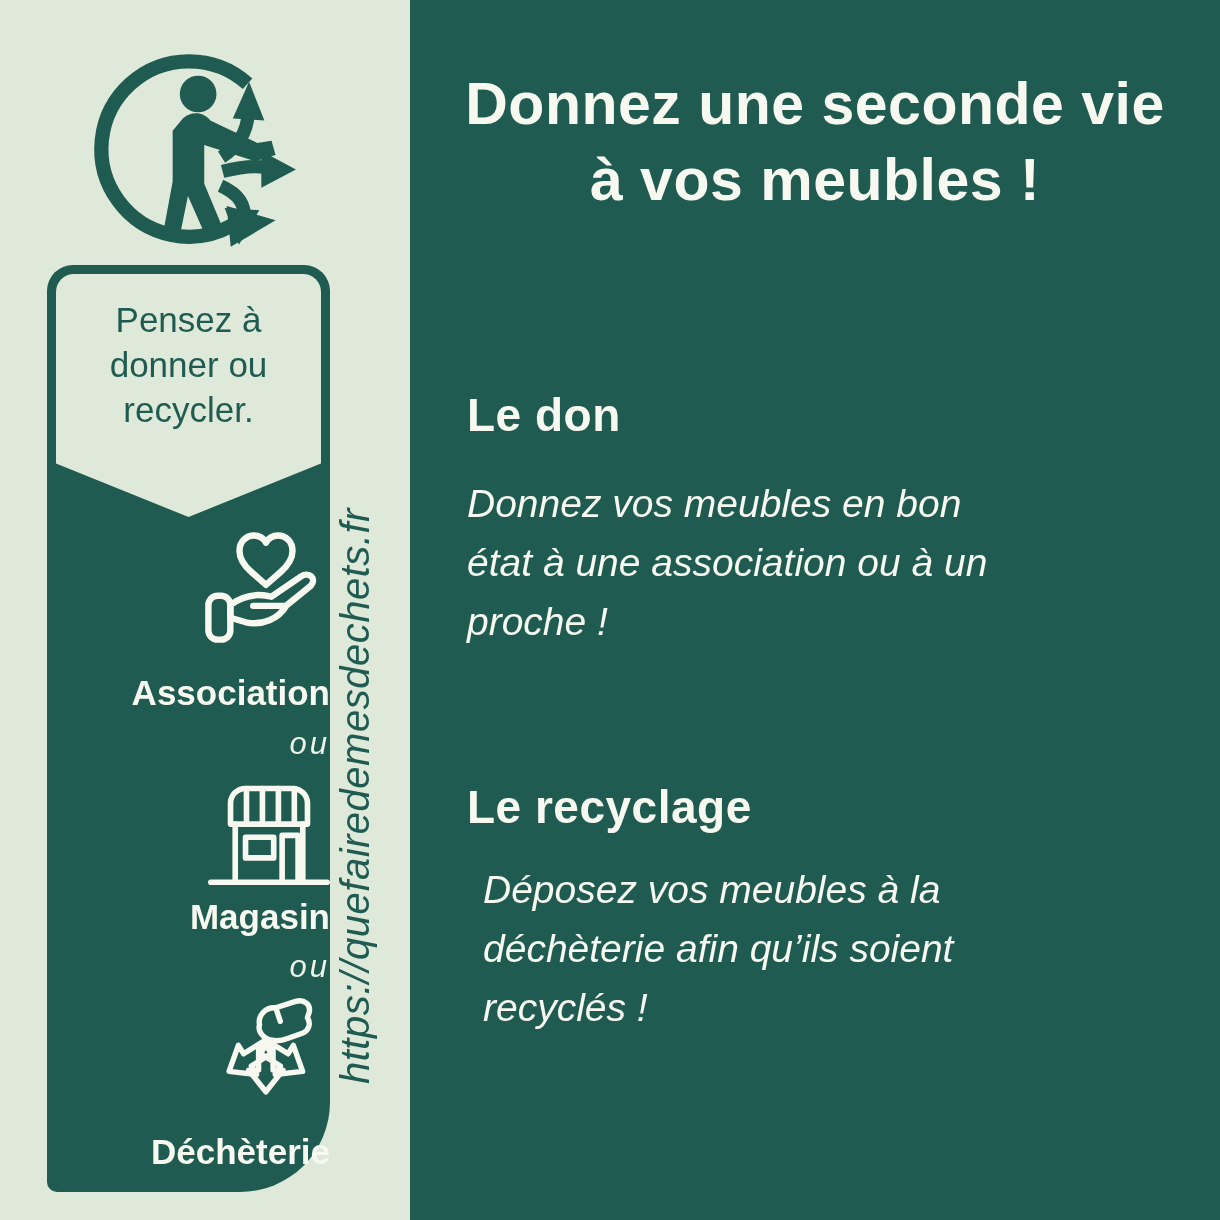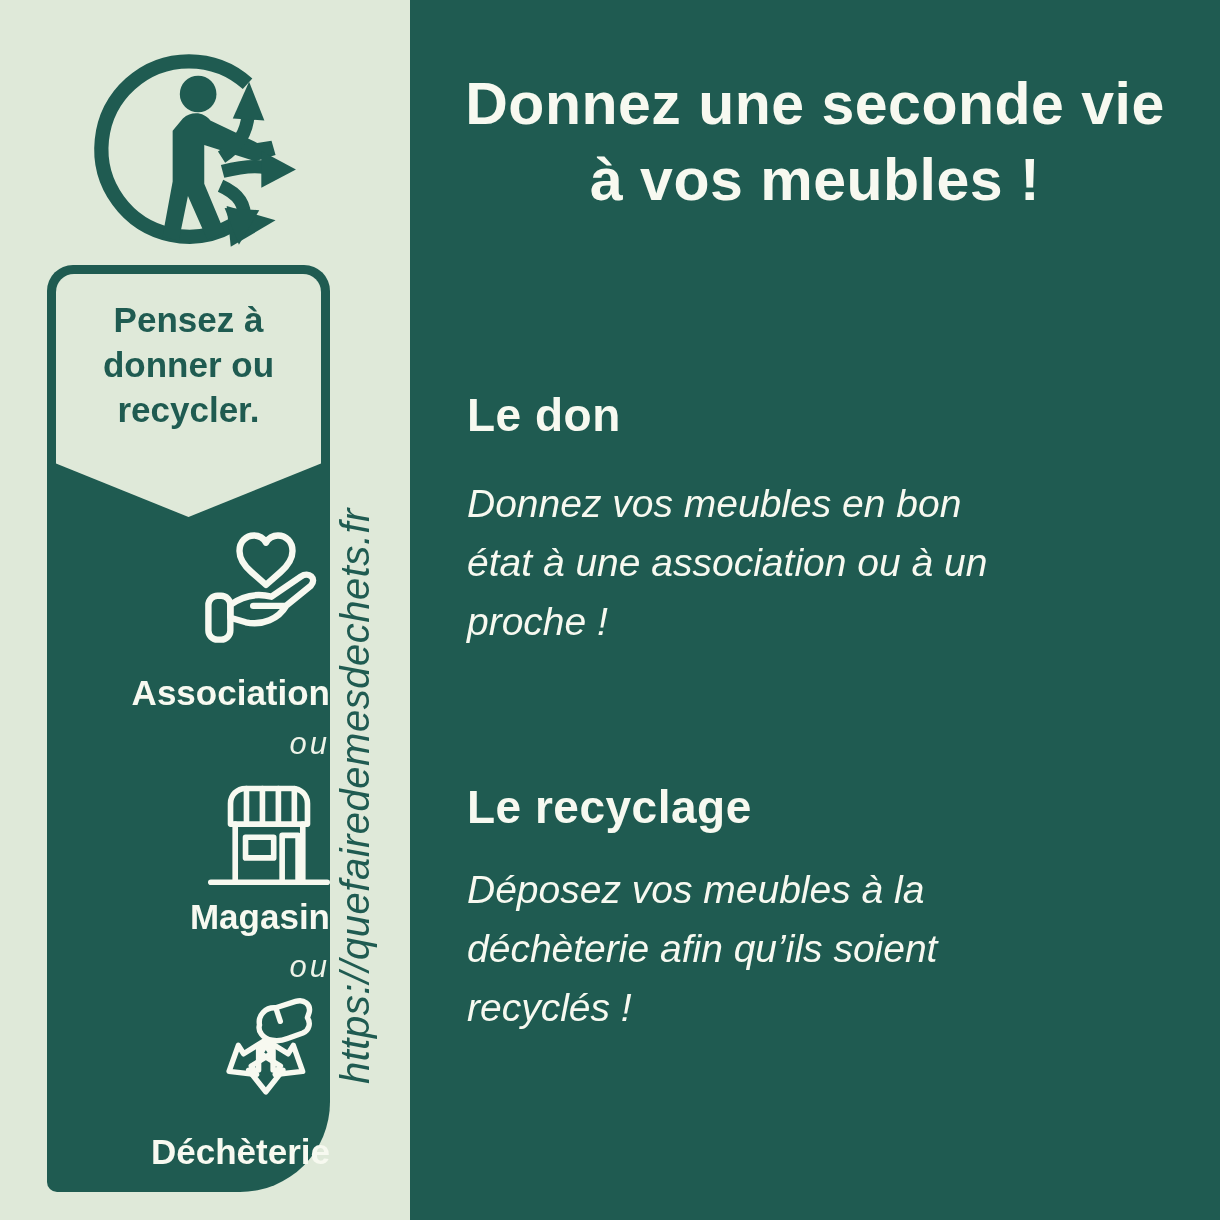--- a/index.html
+++ b/index.html
@@ -14,32 +14,32 @@
   
   .right-panel{position:absolute;left:410px;top:0;width:810px;height:1220px;background:var(--dark);}
   .title{position:absolute;top:66px;left:0;width:100%;text-align:center;
          font-size:59px;font-weight:bold;line-height:76px;color:var(--white);white-space:pre-line;letter-spacing:0.5px;}
   .sec-h{position:absolute;left:57px;font-size:46px;font-weight:bold;color:var(--white);letter-spacing:0.5px;}
   .sec-p{position:absolute;left:57px;width:715px;font-size:39px;font-style:italic;
          line-height:59px;color:var(--white);white-space:pre-line;}
   .h-don{top:388px;text-align:center;}
   .p-don{top:474px;}
   .h-rec{top:780px;}
-  .p-rec{top:860px;}
+  .p-rec{top:860px;margin-left:16px;}
 
   
   .triman{position:absolute;left:84px;top:46px;width:214px;height:206px;}
 
   
   .banner{position:absolute;left:47px;top:265px;width:283px;height:927px;background:var(--dark);
           border-radius:26px 26px 90px 10px;}
   .banner-light{position:absolute;top:9px;left:9px;right:9px;height:243px;background:var(--light);
           border-radius:18px 18px 0 0;
           clip-path:polygon(0 0,100% 0,100% 78%,50% 100%,0 78%);}
-  .tagline{position:absolute;top:32px;left:0;right:0;text-align:center;font-size:35px;font-weight:bold;
+  .tagline{position:absolute;top:32px;left:0;right:0;text-align:center;font-size:35px;font-weight:normal;
           line-height:45px;color:var(--dark);white-space:pre-line;z-index:2;}
   .banner-items{position:absolute;top:250px;left:0;right:0;display:flex;flex-direction:column;align-items:flex-end;}
   .b-icon{display:block;}
   .icon-hand-heart{width:128px;height:130px;margin-top:8px;}
   .icon-store{width:122px;height:113px;margin-top:18px;}
   .icon-drop{width:122px;height:122px;margin-top:14px;}
   .blabel{font-size:35px;font-weight:bold;color:var(--white);line-height:40px;margin-top:20px;}
   .blabel.m2{margin-top:7px;}
   .blabel.m3{margin-top:14px;}
   .sep{font-size:31px;font-style:italic;color:#eef3e8;line-height:30px;letter-spacing:3px;margin-top:16px;}

